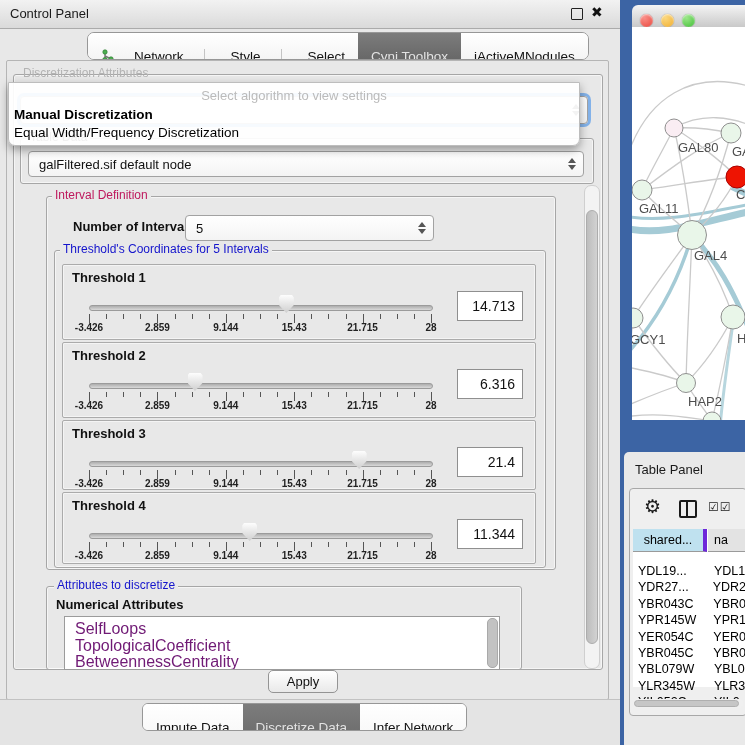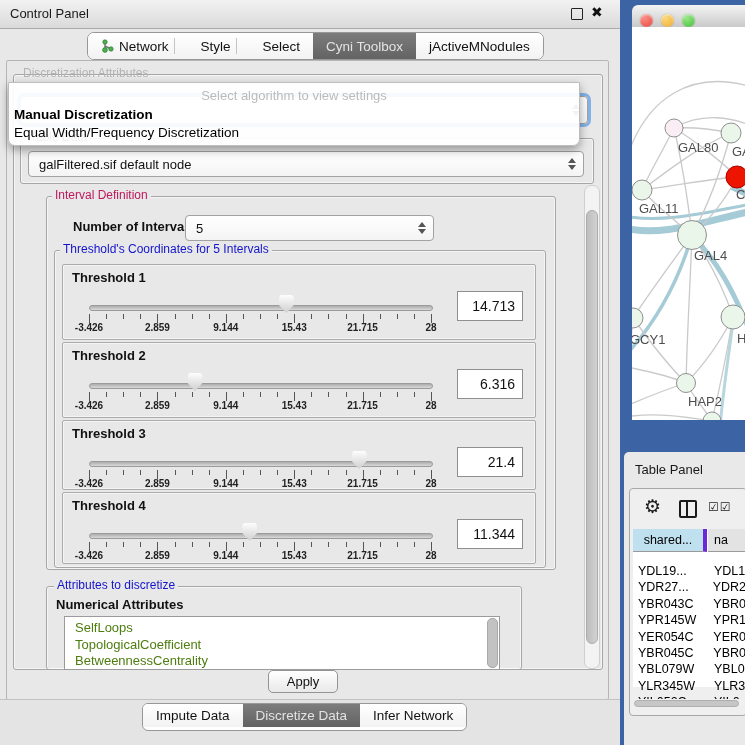--- a/index.html
+++ b/index.html
@@ -7,21 +7,21 @@
   #root{position:relative;width:745px;height:745px;overflow:hidden;background:#E8E8E8;}
   .abs{position:absolute;}
 
   
   .titlebar{left:0;top:0;width:620px;height:28px;background:linear-gradient(#F2F2F2,#DADADA);border-bottom:1px solid #ABABAB;}
   .titlebar .t{position:absolute;left:10px;top:6px;font-size:13px;color:#1a1a1a;}
   .float-btn{position:absolute;left:571px;top:8px;width:10px;height:10px;border:1.6px solid #222;border-radius:1px;}
   .close-btn{position:absolute;left:591px;top:4px;font-size:14px;font-weight:bold;color:#111;}
 
   .tabgroup{display:flex;height:26px;border:1px solid #979797;border-radius:7px;overflow:hidden;background:#fff;}
-  .tab{display:flex;align-items:center;gap:5px;padding:0 13px;font-size:13.5px;color:#111;background:linear-gradient(#FFFFFF,#F2F2F2);white-space:nowrap;}
+  .tab{display:flex;gap:20px;padding:16px 13px;font-size:13.5px;color:#111;background:linear-gradient(#FFFFFF,#F2F2F2);white-space:nowrap;}
   .tab.sel{background:linear-gradient(#7C7C7C,#636363);color:#E3E3E3;}
   .tab .vsep{width:1px;height:16px;background:#C4C4C4;}
 
   .content{left:6px;top:60px;width:601px;height:638px;border:1px solid #B5B5B5;border-radius:2px;background:#E8E8E8;}
 
   .group{position:absolute;border:1px solid #A6A6A6;border-radius:3px;box-shadow:inset 0 0 0 1px rgba(255,255,255,.55);}
   .gtitle{position:absolute;font-size:12px;background:#E8E8E8;padding:0 3px;line-height:13px;}
 
   .combo{position:absolute;background:linear-gradient(#FFFFFF,#F4F4F4);border:1px solid #A2A2A2;border-radius:4px;display:flex;align-items:center;font-size:13px;color:#111;}
   .combo .val{padding-left:10px;flex:1;white-space:nowrap;overflow:hidden;}
@@ -40,21 +40,21 @@
   .thlabel{position:absolute;left:9px;top:5px;font-size:13px;font-weight:bold;color:#111;}
   .track{position:absolute;left:26px;top:40px;width:342px;height:4px;background:linear-gradient(#ADADAD,#D9D9D9);border:1px solid #9B9B9B;border-radius:3px;}
   .thumb{position:absolute;top:30px;width:15px;height:18px;background:linear-gradient(#FDFDFD,#CFCFCF);clip-path:polygon(12% 0,88% 0,100% 14%,100% 55%,50% 100%,0 55%,0 14%);filter:drop-shadow(0 0 .6px #777);}
   .ticks{position:absolute;left:26px;top:49px;width:342px;height:10px;}
   .ticks i{position:absolute;top:0;width:1px;background:#555;}
   .ticklabels{position:absolute;left:26px;top:57px;width:342px;height:12px;}
   .ticklabels span{position:absolute;transform:translateX(-50%);font-size:10px;font-weight:bold;color:#222;white-space:nowrap;}
   .valbox{position:absolute;left:394px;top:26px;width:66px;height:30px;background:#fff;border:1px solid #8F8F8F;font-size:14px;color:#111;display:flex;align-items:center;justify-content:flex-end;padding-right:7px;box-sizing:border-box;}
 
   .listbox{position:absolute;left:64px;top:616px;width:434px;height:52px;background:#fff;border:1px solid #9B9B9B;overflow:hidden;}
-  .listbox .li{position:absolute;left:10px;font-size:13px;color:#4d7c0f;white-space:nowrap;}
+  .listbox .li{position:absolute;left:10px;font-size:16px;color:#701a75;white-space:nowrap;}
   .vscroll-mini{position:absolute;right:1px;top:1px;width:9px;height:48px;background:#C2C2C2;border:1px solid #A9A9A9;border-radius:5px;}
 
   .vscroll{left:584px;top:185px;width:14px;height:482px;background:#F3F3F3;border:1px solid #CFCFCF;border-radius:7px;}
   .vscroll .th{position:absolute;left:1px;top:24px;width:10px;height:432px;background:linear-gradient(90deg,#BDBDBD,#D2D2D2);border:1px solid #ACACAC;border-radius:6px;}
 
   .applybtn{left:268px;top:670px;width:68px;height:21px;background:linear-gradient(#FFFFFF,#E9E9E9);border:1px solid #949494;border-radius:5px;font-size:13px;color:#111;display:flex;align-items:center;justify-content:center;}
 
   .bottombar{left:0;top:699px;width:620px;height:46px;background:#E4E4E4;border-top:1px solid #C2C2C2;}
 
   

